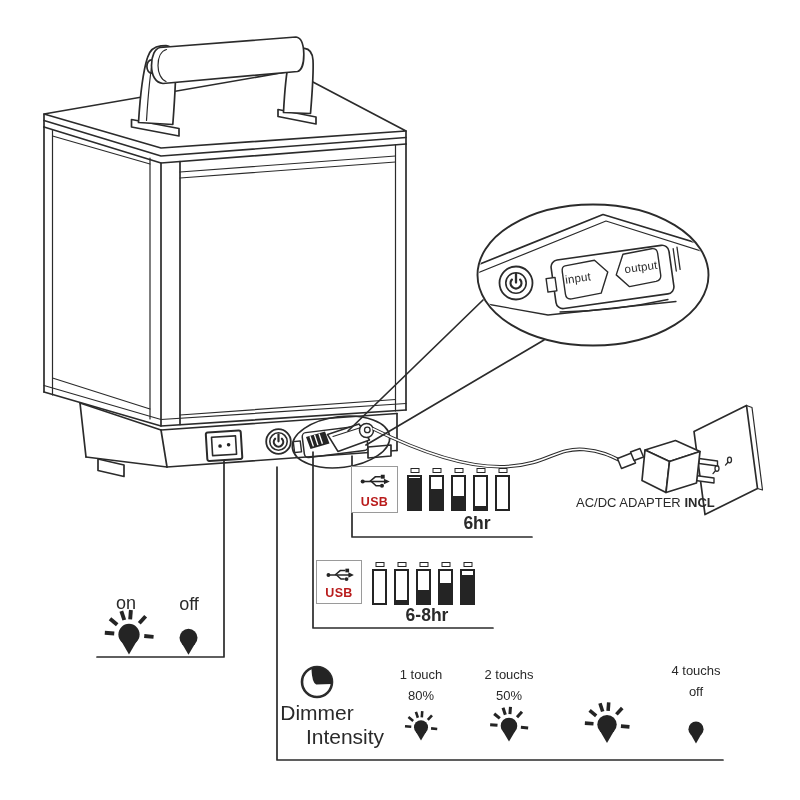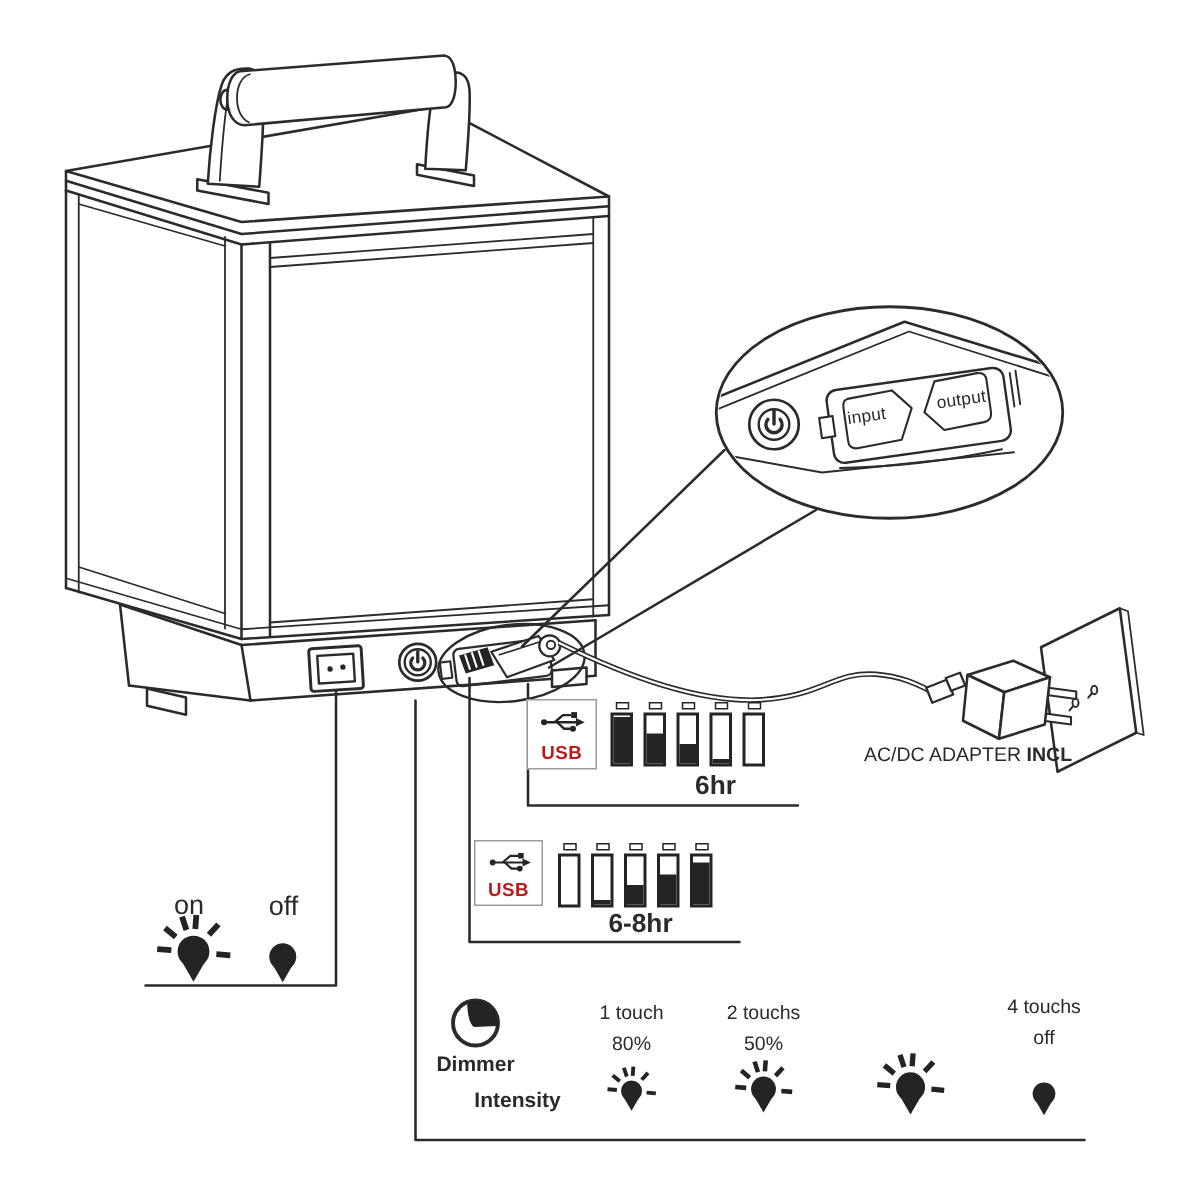--- a/index.html
+++ b/index.html
@@ -5,21 +5,21 @@
   html,body{margin:0;padding:0;background:#fff;}
   #stage{position:relative;width:800px;height:800px;background:#fff;overflow:hidden;
          font-family:"Liberation Sans",sans-serif;color:#2a2a2a;}
   svg.art{position:absolute;left:0;top:0;}
   .ln{stroke:#2b2b2b;fill:none;stroke-width:1.7;stroke-linejoin:round;stroke-linecap:round;}
   .lnw{stroke:#2b2b2b;fill:#ffffff;stroke-width:1.7;stroke-linejoin:round;}
   .dk{fill:#242424;stroke:none;}
   .label{position:absolute;transform:translateX(-50%);white-space:nowrap;text-align:left;}
   .f-onoff{font-size:18px;}
   .f-dur{font-size:17.5px;font-weight:bold;}
-  .f-dim{font-size:14px;font-weight:bold;}
+  .f-dim{font-size:21px;}
   .f-touch{font-size:13px;line-height:21px;}
   .f-acdc{font-size:13px;white-space:nowrap;position:absolute;}
   .f-port{position:absolute;font-size:11.5px;white-space:nowrap;
           transform:translate(-50%,-50%) rotate(-8deg);letter-spacing:.2px;}
   .usb-box{position:absolute;border:1.5px solid #9a9a9a;background:#fff;box-sizing:border-box;
            display:flex;flex-direction:column;align-items:center;justify-content:space-between;
            padding:5px 2px 3px;}
   .usb-word{font-size:12.5px;font-weight:bold;letter-spacing:.3px;color:#b91c1c;}
   .batt-row{position:absolute;display:flex;gap:7px;align-items:flex-end;}
   .battery{position:relative;width:11px;height:32px;border:2.5px solid #242424;margin-top:8px;

